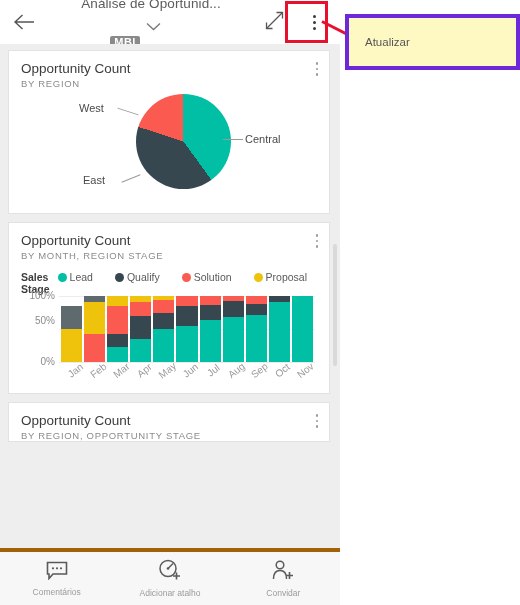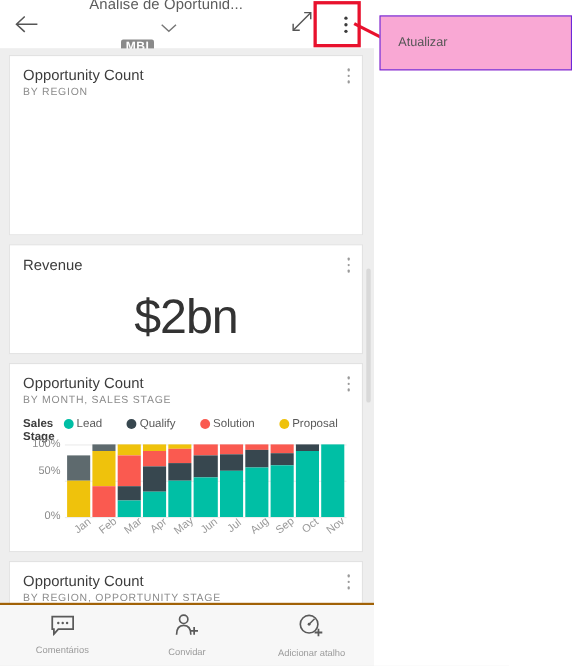--- a/index.html
+++ b/index.html
@@ -317,21 +317,21 @@
     border-radius: 2px;
   }
 
   
   .bottombar {
     position: absolute;
     left: 0; bottom: 0;
     width: 340px;
     height: 57px;
     background: #f7f7f7;
-    border-top: 2px solid #a16207;
+    border-top: 4px solid #a16207;
     display: flex;
     align-items: center;
     box-sizing: border-box;
   }
   .bb-item {
     flex: 1 1 0;
     display: flex;
     flex-direction: column;
     align-items: center;
     justify-content: center;
@@ -353,22 +353,22 @@
     height: 3px;
     background: #e8112d;
     transform-origin: left center;
     transform: rotate(27deg);
   }
   .menu {
     position: absolute;
     left: 345px;
     top: 14px;
     width: 175px;
-    background: #f9a8d4;
-    border: 1px solid #6d28d9;
+    background: #fef9c3;
+    border: 4px solid #6d28d9;
     box-sizing: border-box;
     padding: 6px 0;
   }
   .menu-item {
     padding: 11px 16px;
     font-size: 11.5px;
     color: #565656;
     line-height: 14px;
     white-space: nowrap;
   }
@@ -425,35 +425,35 @@
 
     <div class="card pie-card">
       <div class="card-title">Opportunity Count</div>
       <div class="card-sub">BY REGION</div>
       <div class="card-kebab">
           <i></i>
           <i></i>
           <i></i>
         </div>
 
-    </div>
-
-    <div class="card rev-card">
-      <div class="card-title">Revenue</div>
-      <div class="card-kebab">
-          <i></i>
-          <i></i>
-          <i></i>
-        </div>
-      <div class="kpi">$2bn</div>
-    </div>
+      <div class="pie-wrap">
+        <div class="pie" id="pie-shape" style="background: conic-gradient(rgb(0, 191, 165) 0deg, rgb(0, 191, 165) 144deg, rgb(55, 71, 79) 144deg, rgb(55, 71, 79) 288deg, rgb(250, 90, 80) 288deg, rgb(250, 90, 80) 360deg);"></div>
+        <div class="leader ld-west"></div>
+        <div class="leader ld-central"></div>
+        <div class="leader ld-east"></div>
+        <div class="pie-lbl lbl-west">West</div>
+        <div class="pie-lbl lbl-central">Central</div>
+        <div class="pie-lbl lbl-east">East</div>
+      </div>
+    </div>
+
 
     <div class="card bar-card">
       <div class="card-title">Opportunity Count</div>
-      <div class="card-sub">BY MONTH, SALES STAGE</div>
+      <div class="card-sub">BY MONTH, REGION STAGE</div>
       <div class="card-kebab">
           <i></i>
           <i></i>
           <i></i>
         </div>
 
       <div class="legend">
         <span class="legend-title">Sales Stage</span>
         <span class="legend-item">
           <span class="legend-swatch" id="sw-lead" style="background: rgb(0, 191, 165);"></span>
@@ -594,39 +594,39 @@
           <path d="M1.5 1.5 H20.5 V13 H7 L3 17.5 V13 H1.5 Z" fill="none" stroke="#5a5a5a" stroke-width="1.6"></path>
           <circle cx="7" cy="7.3" r="1.1" fill="#5a5a5a"></circle>
           <circle cx="11" cy="7.3" r="1.1" fill="#5a5a5a"></circle>
           <circle cx="15" cy="7.3" r="1.1" fill="#5a5a5a"></circle>
         </svg>
       </span>
       <span class="bb-label">Comentários</span>
     </div>
     <div class="bb-item">
       <span>
-        <svg width="24" height="21" viewBox="0 0 24 21">
-          <circle cx="9" cy="5" r="3.8" fill="none" stroke="#5a5a5a" stroke-width="1.5"></circle>
-          <path d="M2.5 19 C2.5 13 5.5 10.5 9 10.5 C12.5 10.5 15.5 13 15.5 19" fill="none" stroke="#5a5a5a" stroke-width="1.5"></path>
-          <path d="M18.5 12 V19 M15 15.5 H22" fill="none" stroke="#5a5a5a" stroke-width="1.6"></path>
-        </svg>
-      </span>
-      <span class="bb-label">Convidar</span>
-    </div>
-    <div class="bb-item">
-      <span>
         <svg width="24" height="22" viewBox="0 0 24 22">
           <circle cx="10" cy="9.5" r="8" fill="none" stroke="#5a5a5a" stroke-width="1.5"></circle>
           <path d="M10 9.5 L15 4.5" fill="none" stroke="#5a5a5a" stroke-width="1.4"></path>
           <circle cx="10" cy="9.5" r="1.3" fill="#5a5a5a"></circle>
           <path d="M18.5 13.5 V20.5 M15 17 H22" fill="none" stroke="#5a5a5a" stroke-width="1.6"></path>
         </svg>
       </span>
       <span class="bb-label">Adicionar atalho</span>
     </div>
+    <div class="bb-item">
+      <span>
+        <svg width="24" height="21" viewBox="0 0 24 21">
+          <circle cx="9" cy="5" r="3.8" fill="none" stroke="#5a5a5a" stroke-width="1.5"></circle>
+          <path d="M2.5 19 C2.5 13 5.5 10.5 9 10.5 C12.5 10.5 15.5 13 15.5 19" fill="none" stroke="#5a5a5a" stroke-width="1.5"></path>
+          <path d="M18.5 12 V19 M15 15.5 H22" fill="none" stroke="#5a5a5a" stroke-width="1.6"></path>
+        </svg>
+      </span>
+      <span class="bb-label">Convidar</span>
+    </div>
   </div>
 </div>
 
 <div class="callout-line"></div>
 
 <div class="menu">
   <div class="menu-item">Atualizar</div>
 </div>
 
 </body></html>

